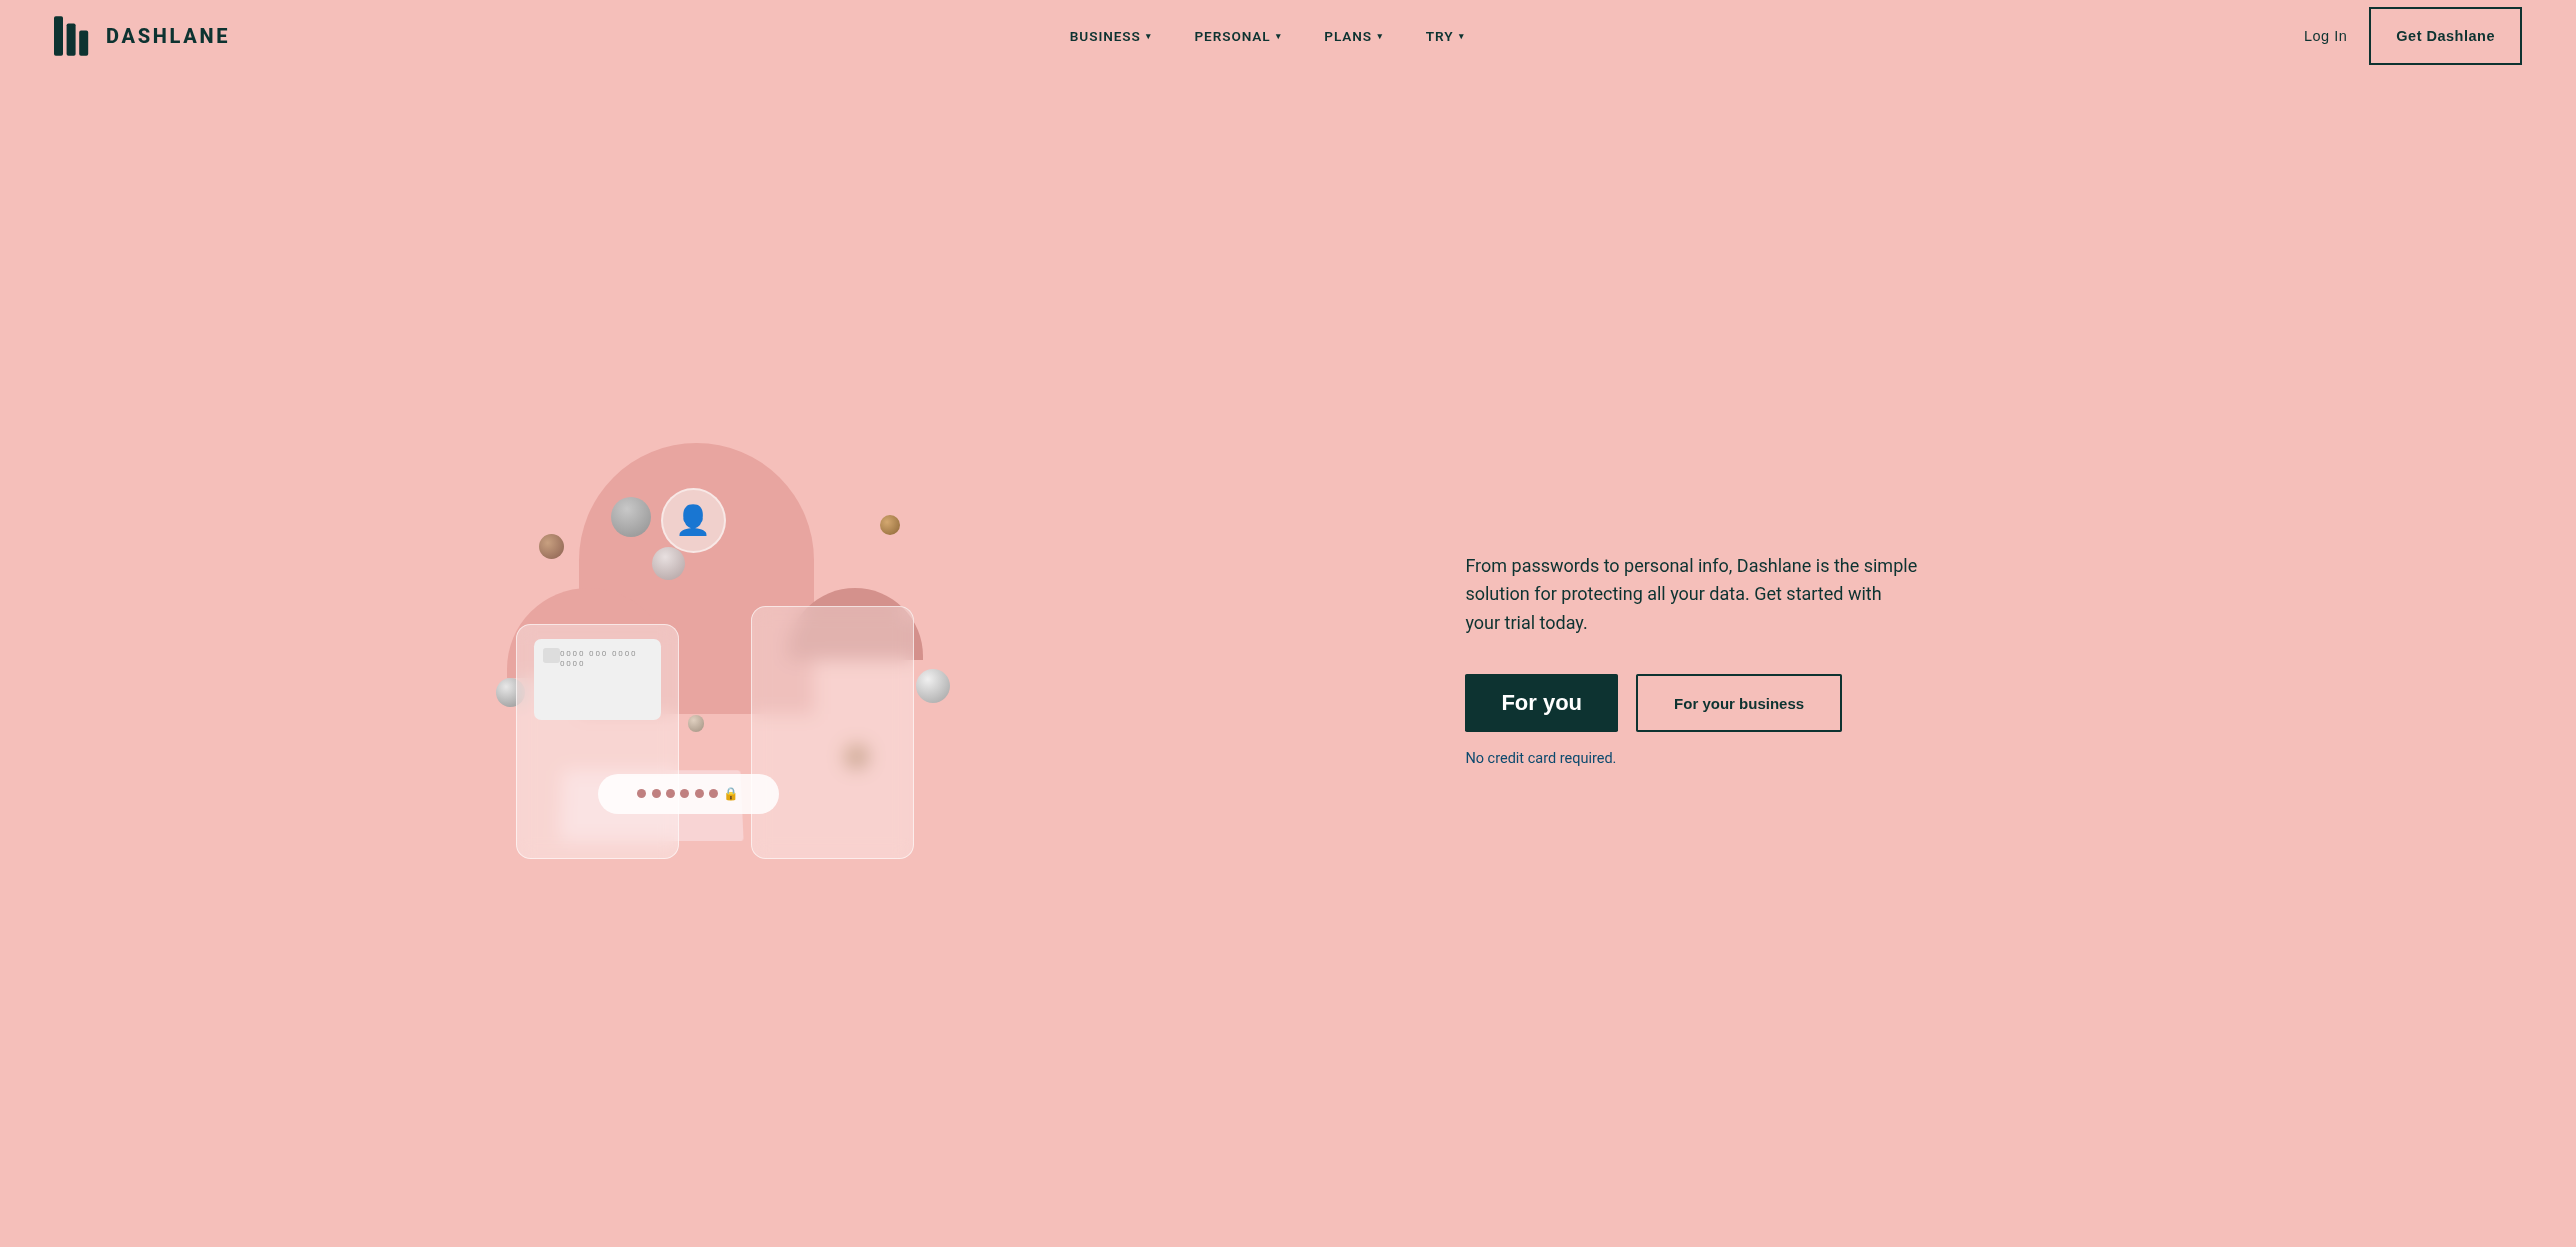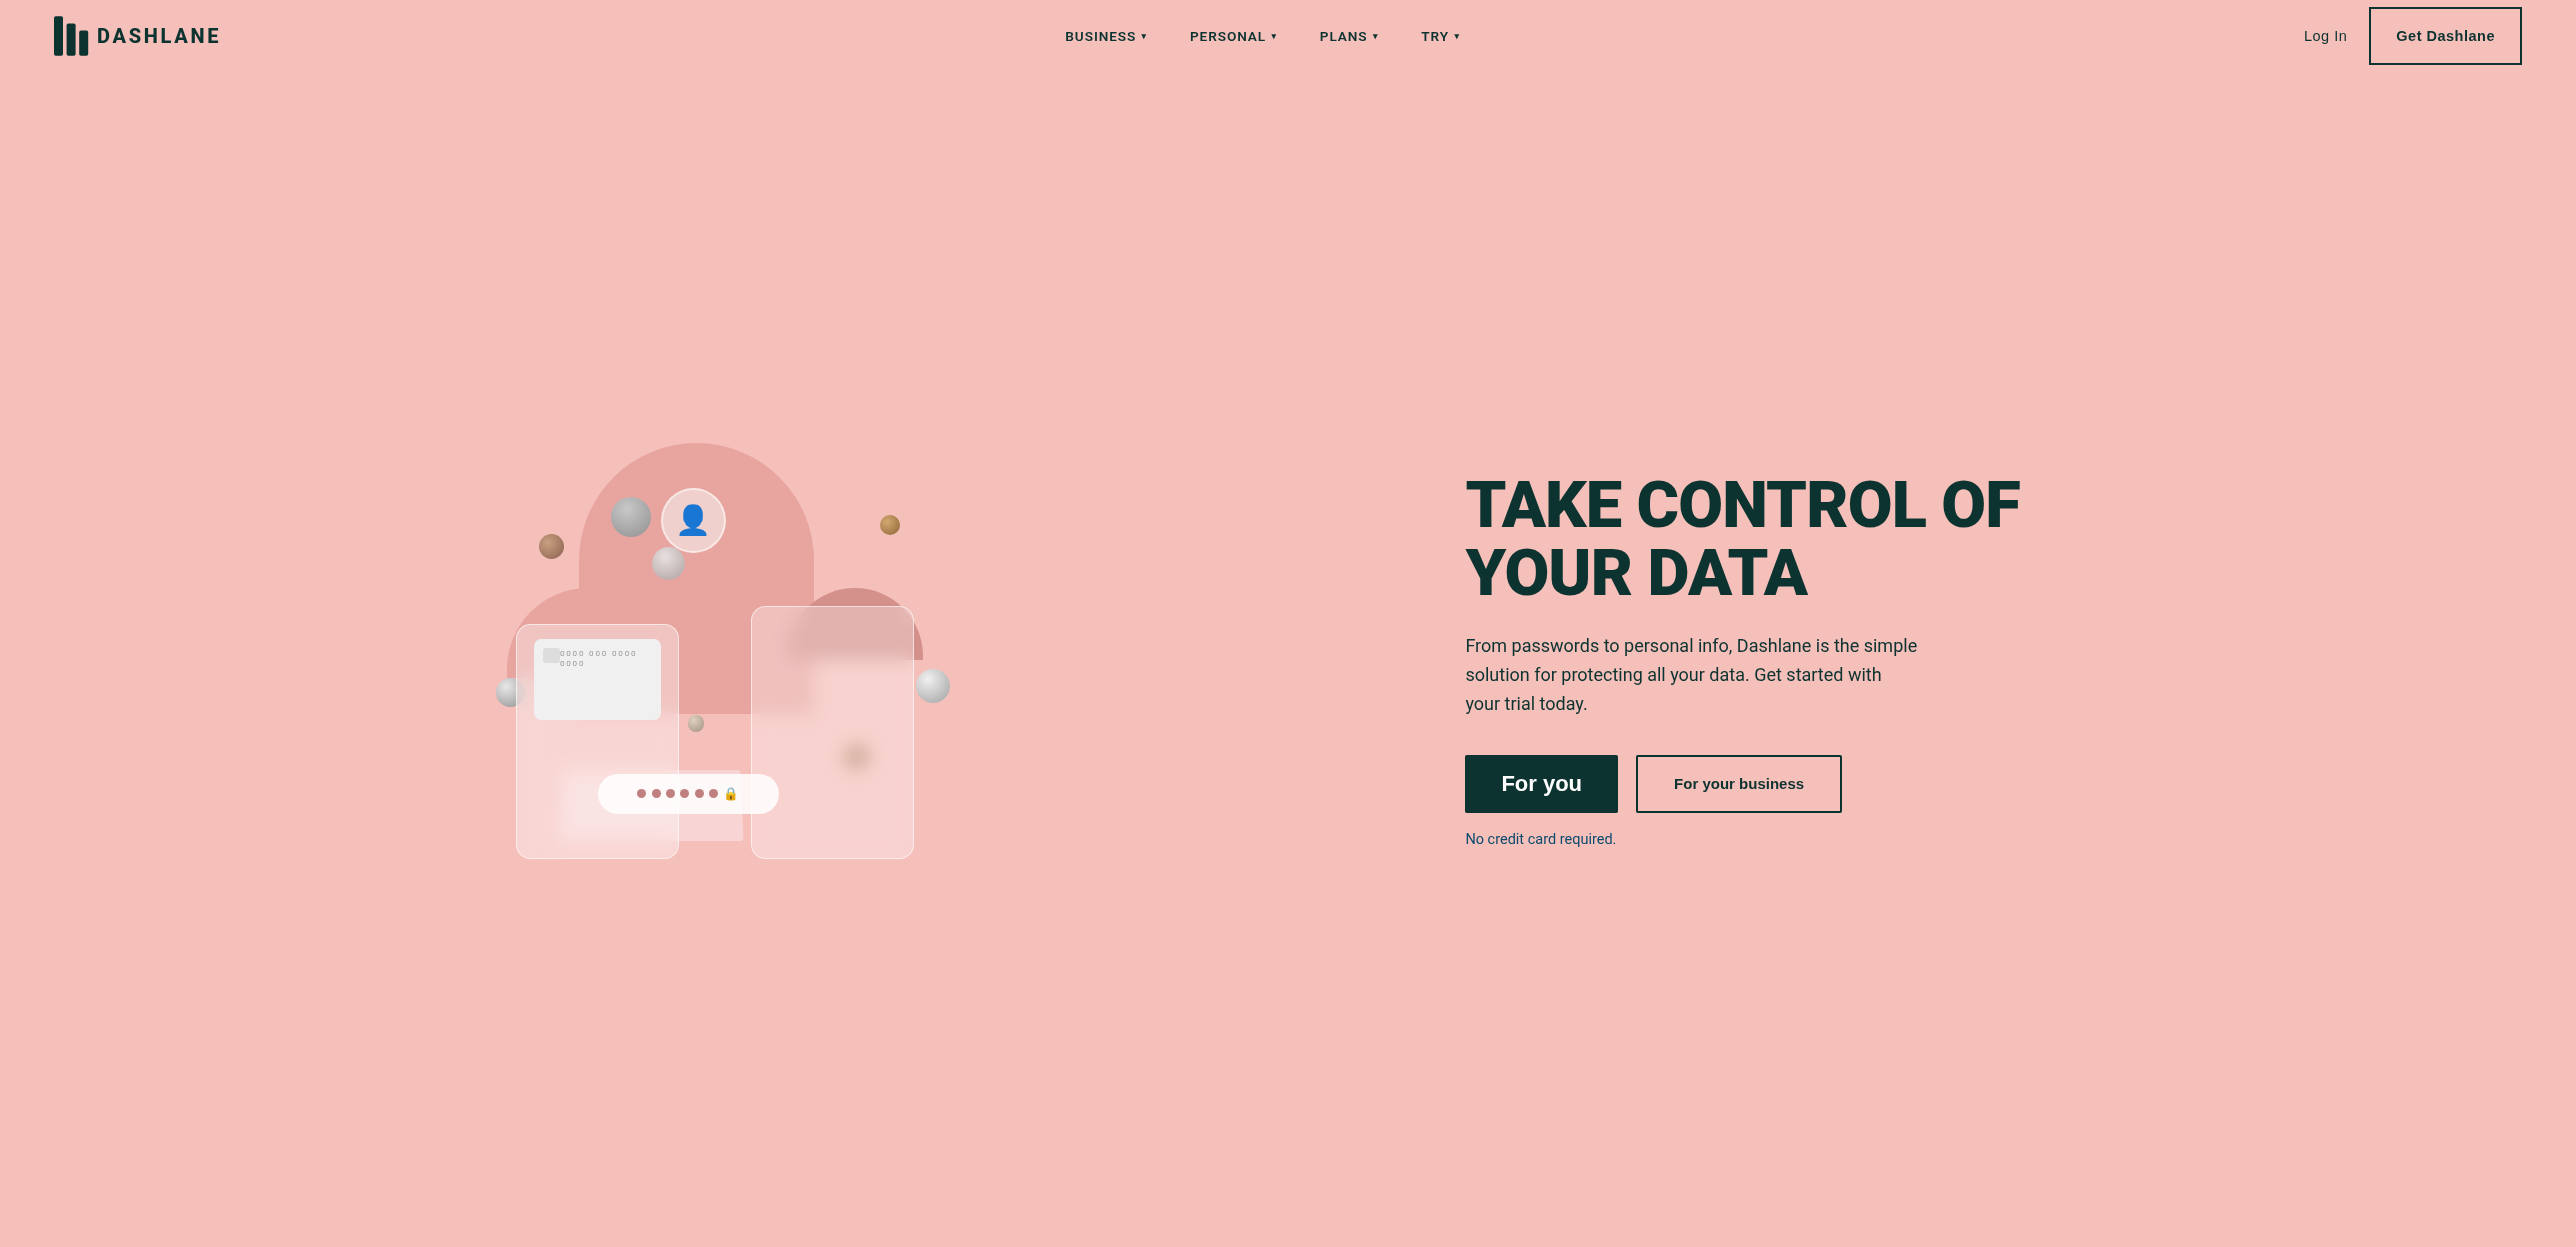--- a/index.html
+++ b/index.html
@@ -23,21 +23,21 @@
       padding: 0 54px;
       height: 72px;
       background-color: #f5bfba;
       position: relative;
       z-index: 10;
     }
 
     .navbar-left {
       display: flex;
       align-items: center;
-      gap: 7px;
+      gap: 16px;
     }
 
     .logo-icon {
       width: 36px;
       height: 40px;
     }
 
     .logo-text {
       font-size: 20px;
       font-weight: 800;
@@ -479,24 +479,20 @@
         <div class="pwd-dot"></div>
         <span class="pwd-lock">🔒</span>
       </div>
 
       <div class="ribbon"></div>
 
     </div>
   </div>
 
   <div class="hero-content">
-    <h1 class="hero-title">
-      <span>TAKE CONTROL OF</span><br>
-      <span>YOUR DATA</span>
-    </h1>
 
     <p class="hero-subtitle">From passwords to personal info, Dashlane is the simple solution for protecting all your data. Get started with your trial today.</p>
 
     <div class="hero-buttons">
       <button class="btn-for-you">For you</button>
       <button class="btn-for-business">For your business</button>
     </div>
 
     <p class="no-credit-card">No credit card required.</p>
   </div>

